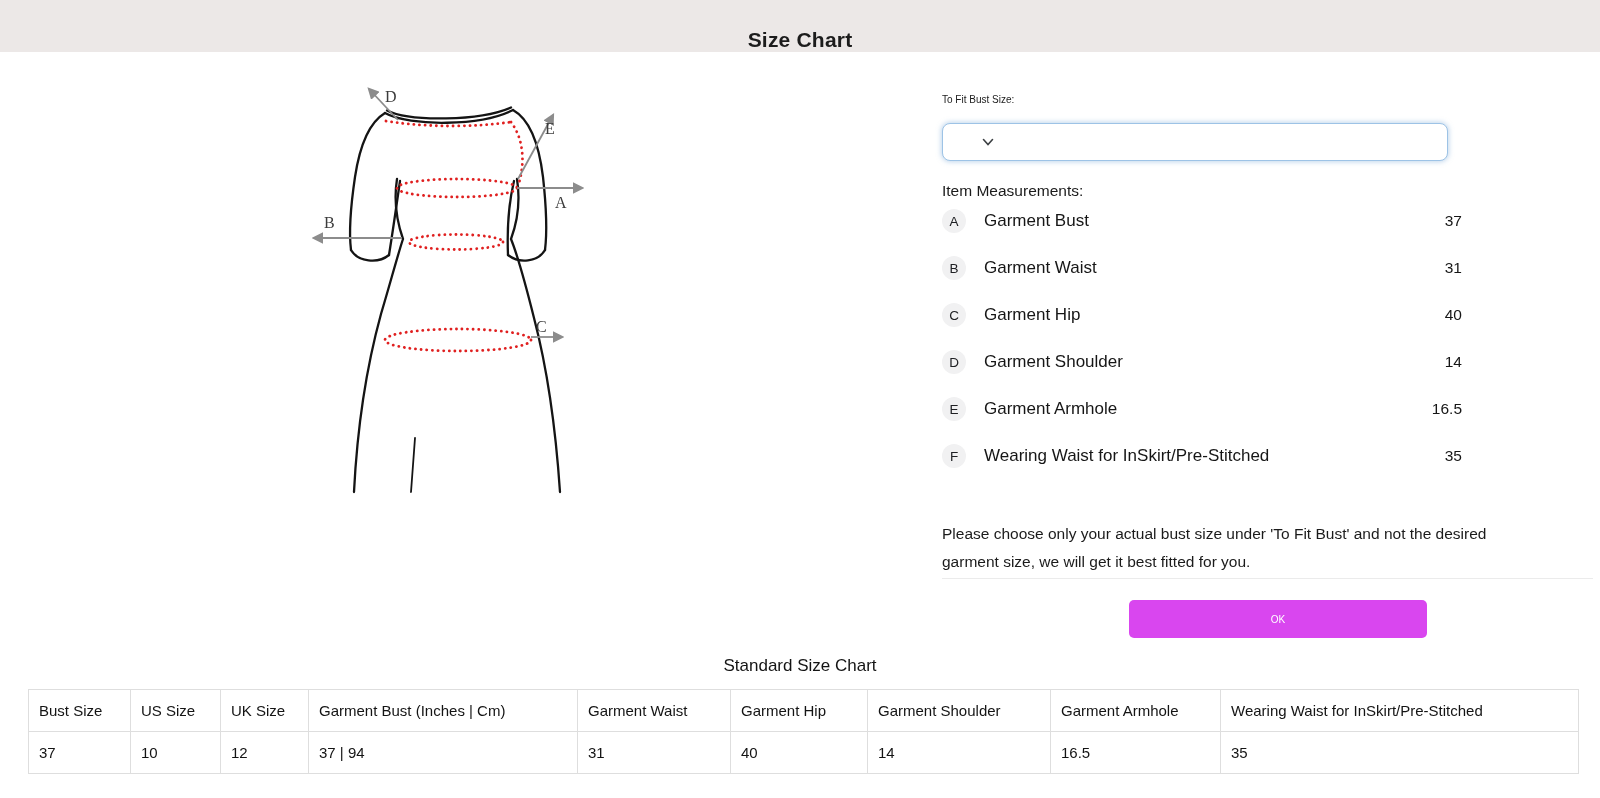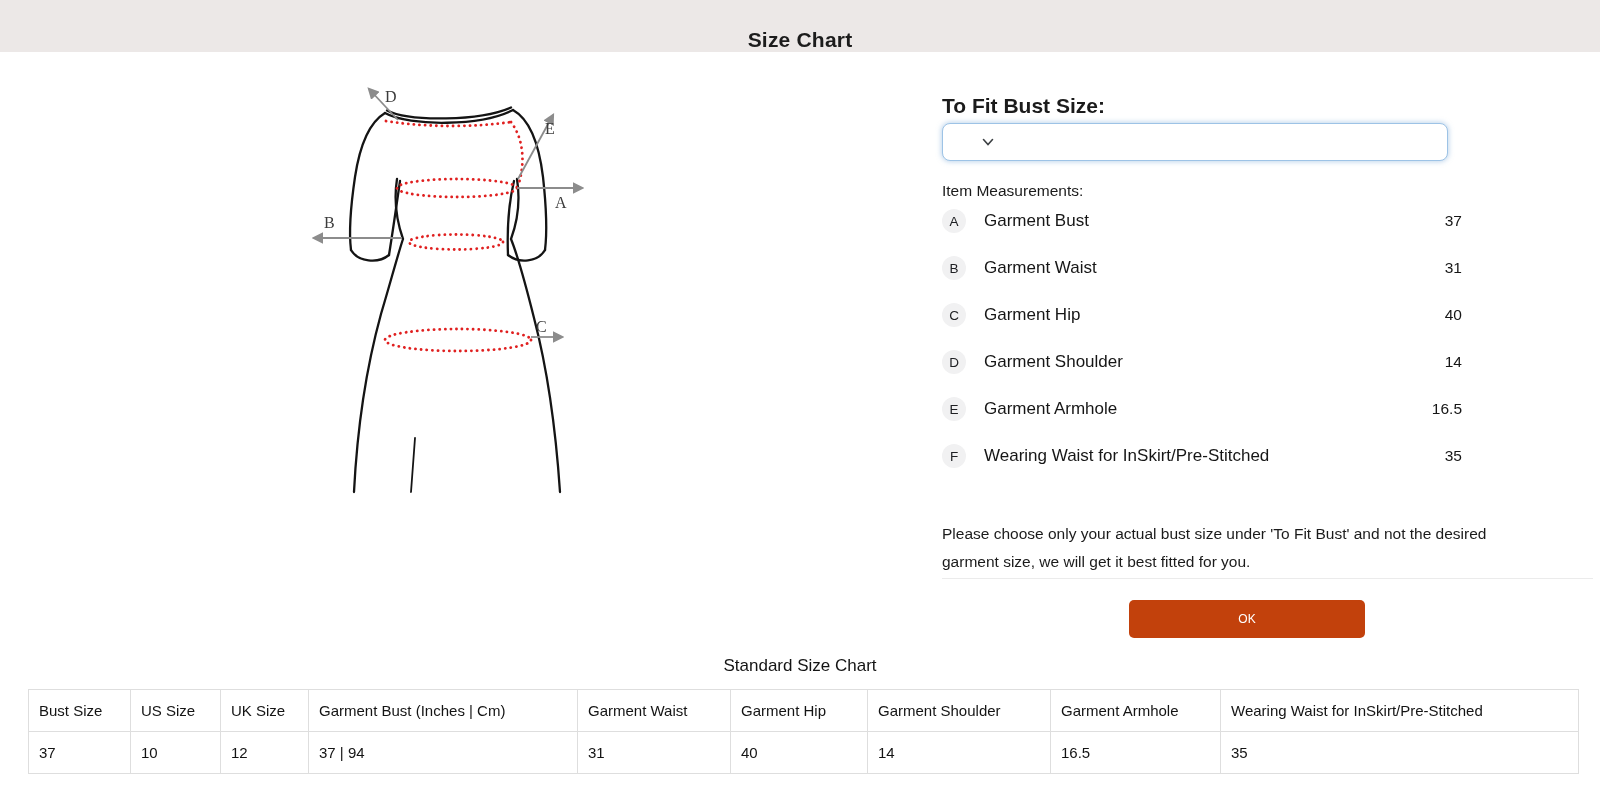--- a/index.html
+++ b/index.html
@@ -8,40 +8,40 @@
 
   
   .header { position:absolute; left:0; top:0; width:1600px; height:52px; background:#ece8e7;
             display:flex; align-items:flex-end; justify-content:center; }
   .header h1 { font-size:21px; font-weight:600; color:#1c1c1c; letter-spacing:.2px; }
 
   
   .diagram { position:absolute; left:310px; top:82px; width:290px; height:412px; }
 
   
-  .fit-label { position:absolute; left:942px; top:94px; font-size:21px; font-weight:700; color:#1b1b1b; }
+  .fit-label { position:absolute; left:942px; top:94px; font-size:10px; font-weight:400; color:#1b1b1b; }
   .select { position:absolute; left:942px; top:123px; width:506px; height:38px; background:#fff;
             border:1.5px solid #9dc3e6; border-radius:8px; box-shadow:0 0 5px 1px rgba(140,180,220,.55);
             display:flex; align-items:center; padding:0 18px 0 38px; cursor:pointer; }
   .select .val { font-size:15px; color:#5f6368; flex:1; }
   .select .chev { width:14px; height:14px; display:block; }
 
   .im-label { position:absolute; left:942px; top:182px; font-size:15.5px; font-weight:500; color:#1b1b1b; }
   .mrows { position:absolute; left:942px; top:208px; width:520px; }
   .mrow { display:flex; align-items:center; height:26px; margin-bottom:21px; }
   .badge { width:24px; height:24px; border-radius:50%; background:#f1f1f2; color:#202124;
            display:flex; align-items:center; justify-content:center; font-size:13.5px; flex:0 0 24px; }
   .mname { margin-left:18px; font-size:17px; color:#161616; }
   .mval  { margin-left:auto; font-size:15.5px; color:#161616; }
 
   .note { position:absolute; left:942px; top:520px; width:600px; font-size:15.5px; line-height:28px;
           color:#1b1b1b; white-space:pre-line; }
   .divider { position:absolute; left:942px; top:578px; width:651px; height:1px; background:#ebebeb; }
-  .ok-btn { position:absolute; left:1129px; top:600px; width:236px; height:38px; background:#c2410c;
-            color:#fff; border:none; border-radius:5px; font-size:12px; font-weight:500;
+  .ok-btn { position:absolute; left:1129px; top:600px; width:298px; height:38px; background:#d946ef;
+            color:#fff; border:none; border-radius:5px; font-size:10px; font-weight:500;
             font-family:"Liberation Sans", sans-serif; cursor:pointer; }
 
   
   .chart-title { position:absolute; left:0; top:656px; width:1600px; text-align:center;
                  font-size:17px; font-weight:500; color:#141414; }
   table.sizes { position:absolute; left:28px; top:689px; width:1550px; border-collapse:collapse;
                 table-layout:fixed; font-size:15px; color:#141414; }
   table.sizes th, table.sizes td { border:1px solid #dedede; height:42px; padding:0 0 0 10px;
                 text-align:left; font-weight:normal; vertical-align:middle; white-space:nowrap; overflow:hidden; }
   table.sizes th { font-weight:500; }

